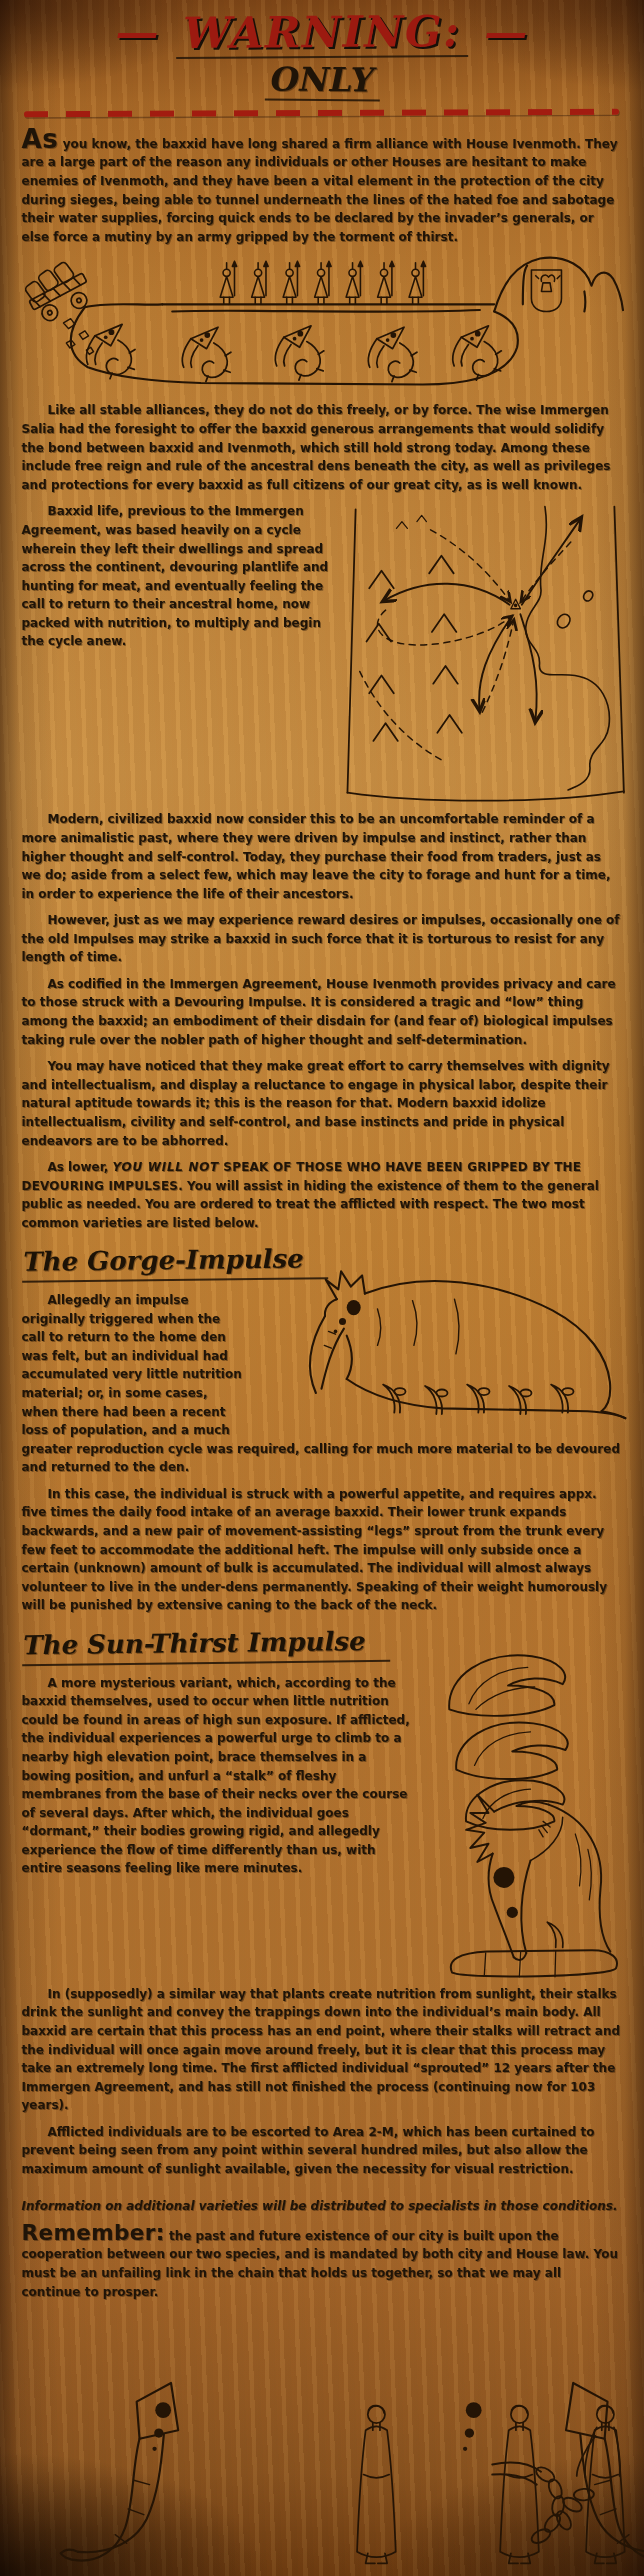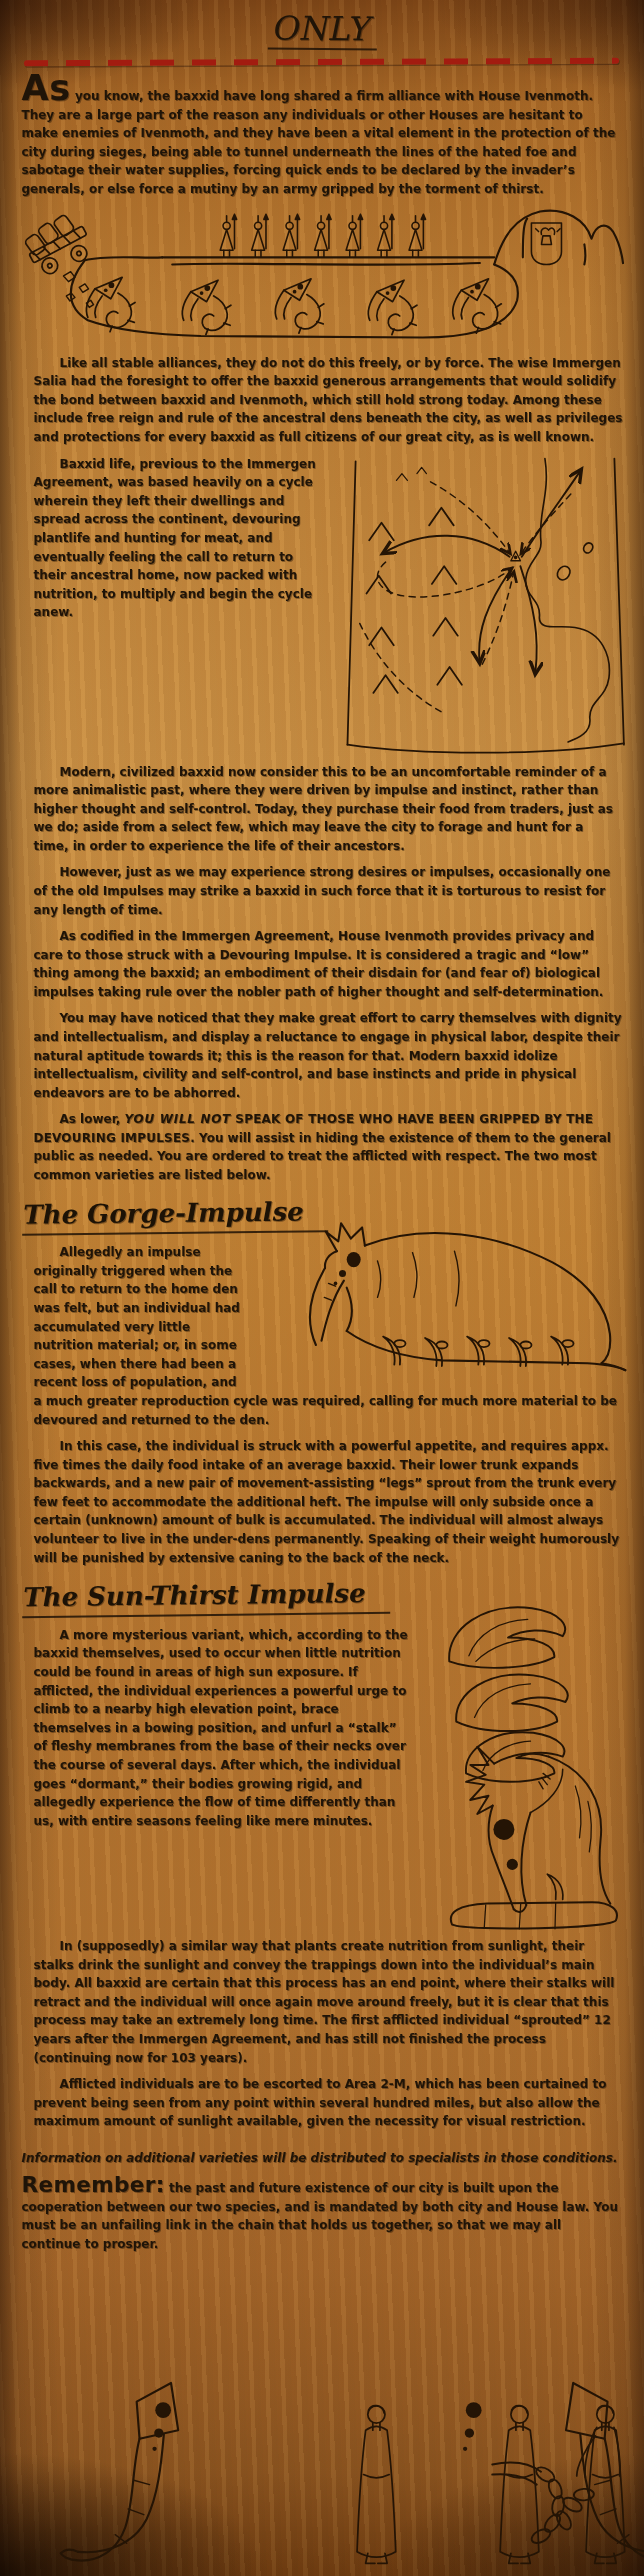--- a/index.html
+++ b/index.html
@@ -12,38 +12,38 @@
       radial-gradient(ellipse 301px 129px at 100% 0%, rgba(25,8,2,.45), transparent 70%),
       radial-gradient(ellipse 372px 172px at 0% 100%, rgba(12,5,1,.8), transparent 72%),
       radial-gradient(ellipse 372px 172px at 100% 100%, rgba(20,8,2,.6), transparent 72%),
       linear-gradient(90deg, rgba(46,22,6,.55) 0, rgba(46,22,6,.15) 3%, transparent 9%, transparent 91%, rgba(46,22,6,.15) 97%, rgba(46,22,6,.55) 100%),
       repeating-linear-gradient(88deg, rgba(120,60,15,.10) 0 5px, rgba(235,180,105,.10) 5px 9.3px, rgba(90,45,10,.08) 9.3px 15.7px),
       linear-gradient(180deg,#7c4517 0%,#a96a28 4%,#bd7f35 12%,#cb9246 30%,#c38436 48%,#b87831 62%,#b17330 78%,#a4662a 88%,#8a5420 96%,#6a3a10 100%);
     text-shadow:0.9px 0.9px 0 rgba(30,14,3,.4);
   }
   .flow{position:relative;padding:7.2px 21.5px 215px 21.5px;}
   p{margin:0 0 7.9px 0;font-size:12px;line-height:18.6px;}
-  .indent{text-indent:26px;margin-left:12px;}
+  .indent{text-indent:26px;}
   .center{text-align:center;}
   .warning-row{font-family:"DejaVu Serif",serif;font-style:italic;font-weight:bold;
     font-size:43px;line-height:46px;color:#9c1a10;
     text-shadow:2.1px 2.1px 0 #171008;letter-spacing:1.4px;margin-top:1.4px;}
   .warning-word{display:inline-block;border-bottom:2.1px solid rgba(30,18,6,.8);padding:0 7.2px 1.4px 7.2px;transform:rotate(-.4deg);}
   .warning-dash{color:#9c1a10;}
   .audience{font-family:"DejaVu Serif",serif;font-style:italic;font-weight:bold;
     font-size:19.3px;line-height:24px;margin-top:5.7px;}
-  .only{font-family:"DejaVu Serif",serif;font-style:italic;font-weight:normal;
+  .only{font-family:"DejaVu Serif",serif;font-style:italic;font-weight:bold;
     font-size:33px;line-height:37px;margin-top:2.9px;}
   .only span{display:inline-block;border-bottom:2.1px solid rgba(30,18,6,.85);padding:0 5.7px 1.4px 5.7px;transform:rotate(.5deg);}
   .instruction{font-family:"DejaVu Serif",serif;font-style:italic;font-weight:bold;
     font-size:16.5px;line-height:24px;margin:7.2px 29px 10px 29px;}
   .dashline{height:5.7px;margin:8.6px 2.9px 14.3px 2.9px;border-radius:2.9px;transform:rotate(-.25deg);
     background:repeating-linear-gradient(90deg,#a21c10 0 24px, transparent 24px 42px);
     box-shadow:0.7px 1.4px 0 rgba(25,10,3,.35);}
-  .dropcap{font-size:35px;line-height:18.6px;letter-spacing:0.7px;}
+  .dropcap{font-size:26px;line-height:18.6px;letter-spacing:0.7px;}
   .lead{font-size:21.5px;letter-spacing:0.4px;}
   h2{font-family:"DejaVu Serif",serif;font-style:italic;font-weight:bold;
     font-size:26px;line-height:30px;margin:13px 0 10px 0;color:#1c1206;}
   h2 span{display:inline-block;border-bottom:2.1px solid rgba(30,18,6,.85);padding:0 24px 3.6px 1.4px;transform:rotate(-.7deg);}
   .caps{letter-spacing:0.2px;}
   .emph{font-style:italic;letter-spacing:0.7px;}
   .note{font-style:italic;margin-top:18.6px;}
   .fig{display:block;}
   .fig-full{margin:1.4px 0 7.2px 0;}
   .fig-map{float:right;width:286px;height:308px;margin:-5.7px -5.7px 5.7px 13px;}
@@ -54,20 +54,25 @@
   svg{overflow:visible;}
   .ink{stroke:#241405;fill:none;stroke-linecap:round;stroke-linejoin:round;}
 </style>
 </head>
 <body>
 
 <div class="page">
   <div class="flow">
 
     <div class="center">
+      <div class="warning-row">
+        <span class="warning-dash">—</span>
+        <span class="warning-word">WARNING:</span>
+        <span class="warning-dash">—</span>
+      </div>
       <div class="only"><span>ONLY</span></div>
     </div>
     <div class="dashline"></div>
 
     <p><span class="dropcap">As</span><span> you know, the baxxid have long shared a firm alliance with House Ivenmoth. They are a large part of the reason any individuals or other Houses are hesitant to make enemies of Ivenmoth, and they have been a vital element in the protection of the city during sieges, being able to tunnel underneath the lines of the hated foe and sabotage their water supplies, forcing quick ends to be declared by the invader’s generals, or else force a mutiny by an army gripped by the torment of thirst.</span></p>
 
     <svg class="fig fig-full" width="601" height="140" viewBox="0 0 840 195">
       <defs>
         <g id="soldier" class="ink" stroke-width="2.2">
           <path d="M0,-2 L0,6"></path>
@@ -176,21 +181,21 @@
 
         <g class="ink" stroke-width="2.4">
           <path d="M298,8 C306,58 288,88 292,128 C295,150 272,158 270,184 C267,210 292,214 290,240 C288,262 318,252 342,256 C382,262 396,298 392,330 C388,360 362,364 364,390 C366,410 348,418 332,424"></path>
           <path d="M318,172 c8,-12 22,-4 15,8 c-7,12 -22,4 -15,-8 Z"></path>
           <path d="M356,136 c6,-9 16,-2 11,6 c-5,9 -16,3 -11,-6 Z"></path>
         </g>
       </svg>
 
       <p class="indent">Baxxid life, previous to the Immergen Agreement, was based heavily on a cycle wherein they left their dwellings and spread across the continent, devouring plantlife and hunting for meat, and eventually feeling the call to return to their ancestral home, now packed with nutrition, to multiply and begin the cycle anew.</p>
       <p class="indent clear">Modern, civilized baxxid now consider this to be an uncomfortable reminder of a more animalistic past, where they were driven by impulse and instinct, rather than higher thought and self-control. Today, they purchase their food from traders, just as we do; aside from a select few, which may leave the city to forage and hunt for a time, in order to experience the life of their ancestors.</p>
-      <p class="indent">However, just as we may experience strong desires or impulses, occasionally one of the old Impulses may strike a baxxid in such force that it is torturous to resist for any length of time.</p>
+      <p class="indent">However, just as we may experience reward desires or impulses, occasionally one of the old Impulses may strike a baxxid in such force that it is torturous to resist for any length of time.</p>
       <p class="indent">As codified in the Immergen Agreement, House Ivenmoth provides privacy and care to those struck with a Devouring Impulse. It is considered a tragic and “low” thing among the baxxid; an embodiment of their disdain for (and fear of) biological impulses taking rule over the nobler path of higher thought and self-determination.</p>
       <p class="indent">You may have noticed that they make great effort to carry themselves with dignity and intellectualism, and display a reluctance to engage in physical labor, despite their natural aptitude towards it; this is the reason for that. Modern baxxid idolize intellectualism, civility and self-control, and base instincts and pride in physical endeavors are to be abhorred.</p>
       <p class="indent"><span>As lower, </span><span class="emph">YOU WILL NOT</span><span class="caps"> SPEAK OF THOSE WHO HAVE BEEN GRIPPED BY THE DEVOURING IMPULSES.</span><span> You will assist in hiding the existence of them to the general public as needed. You are ordered to treat the afflicted with respect. The two most common varieties are listed below.</span></p>
     </section>
 
     <section>
       <h2><span>The Gorge-Impulse</span></h2>
 
       <svg class="fig fig-gorge" viewBox="0 0 530 240">
         <defs>

